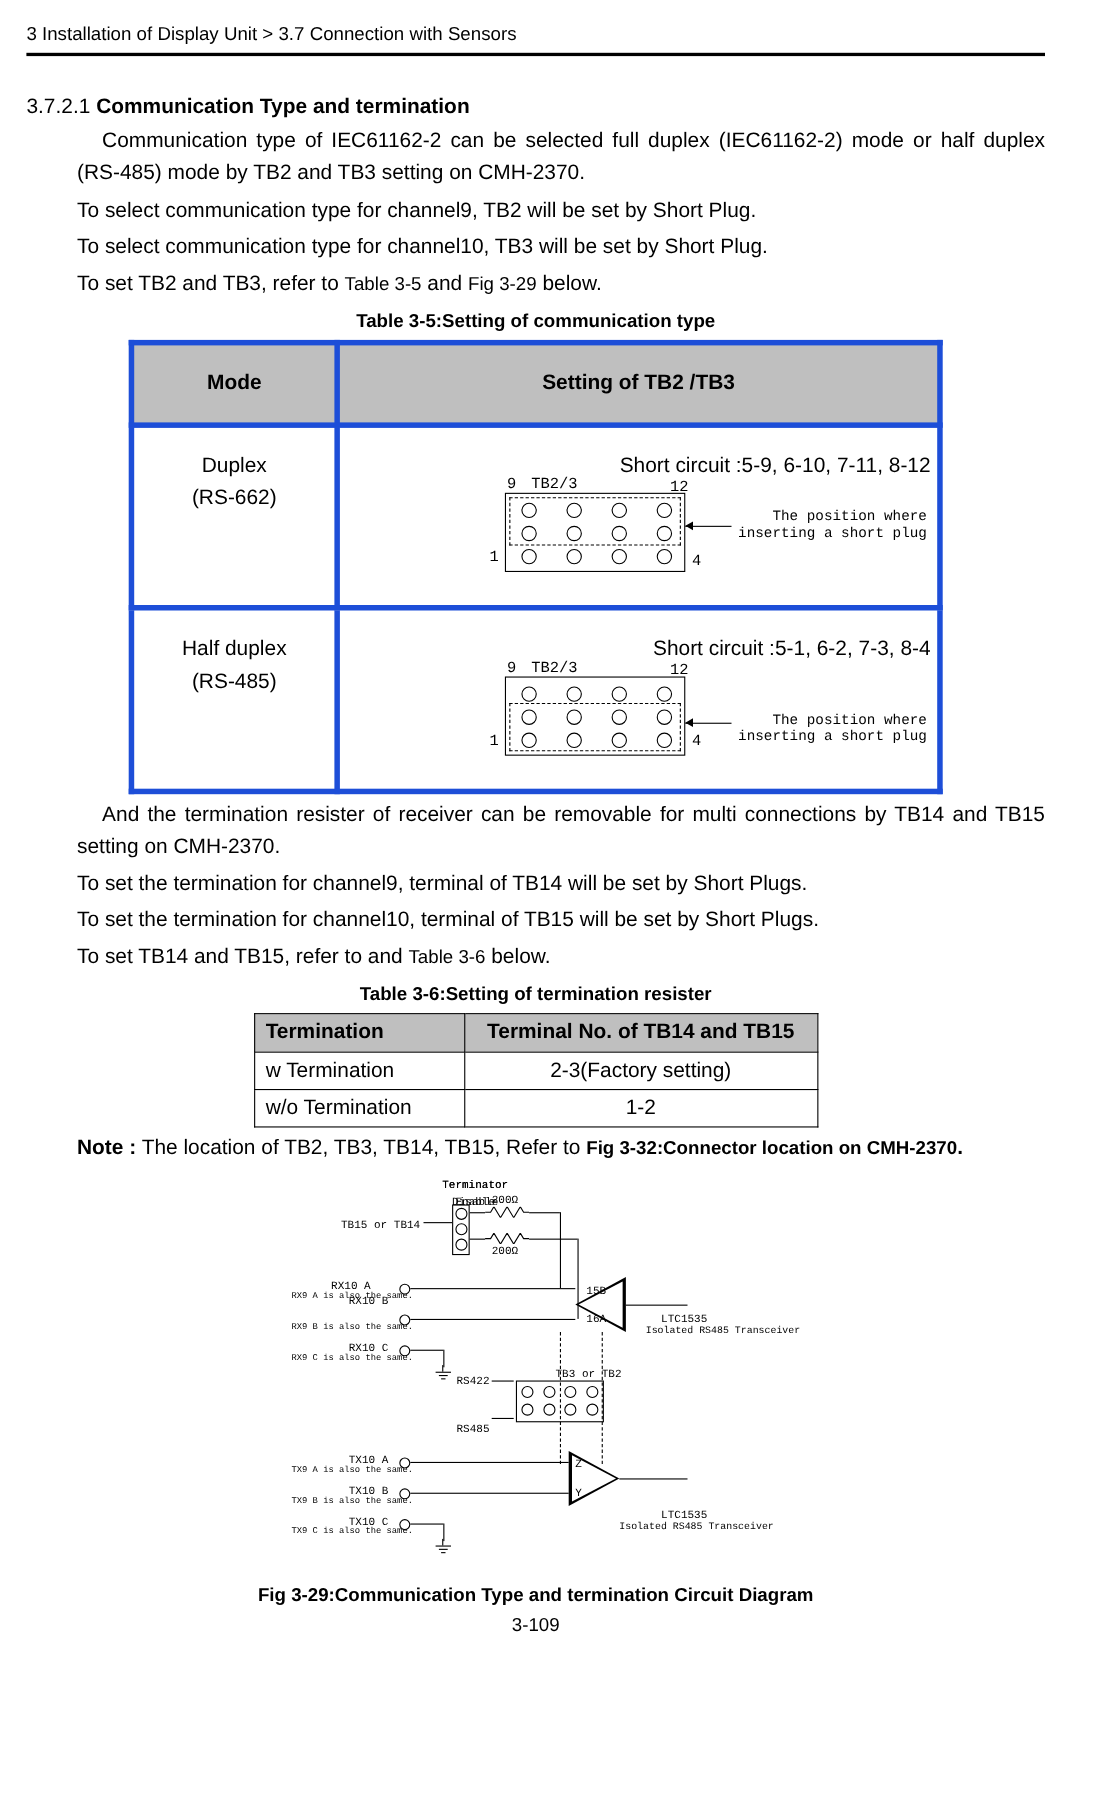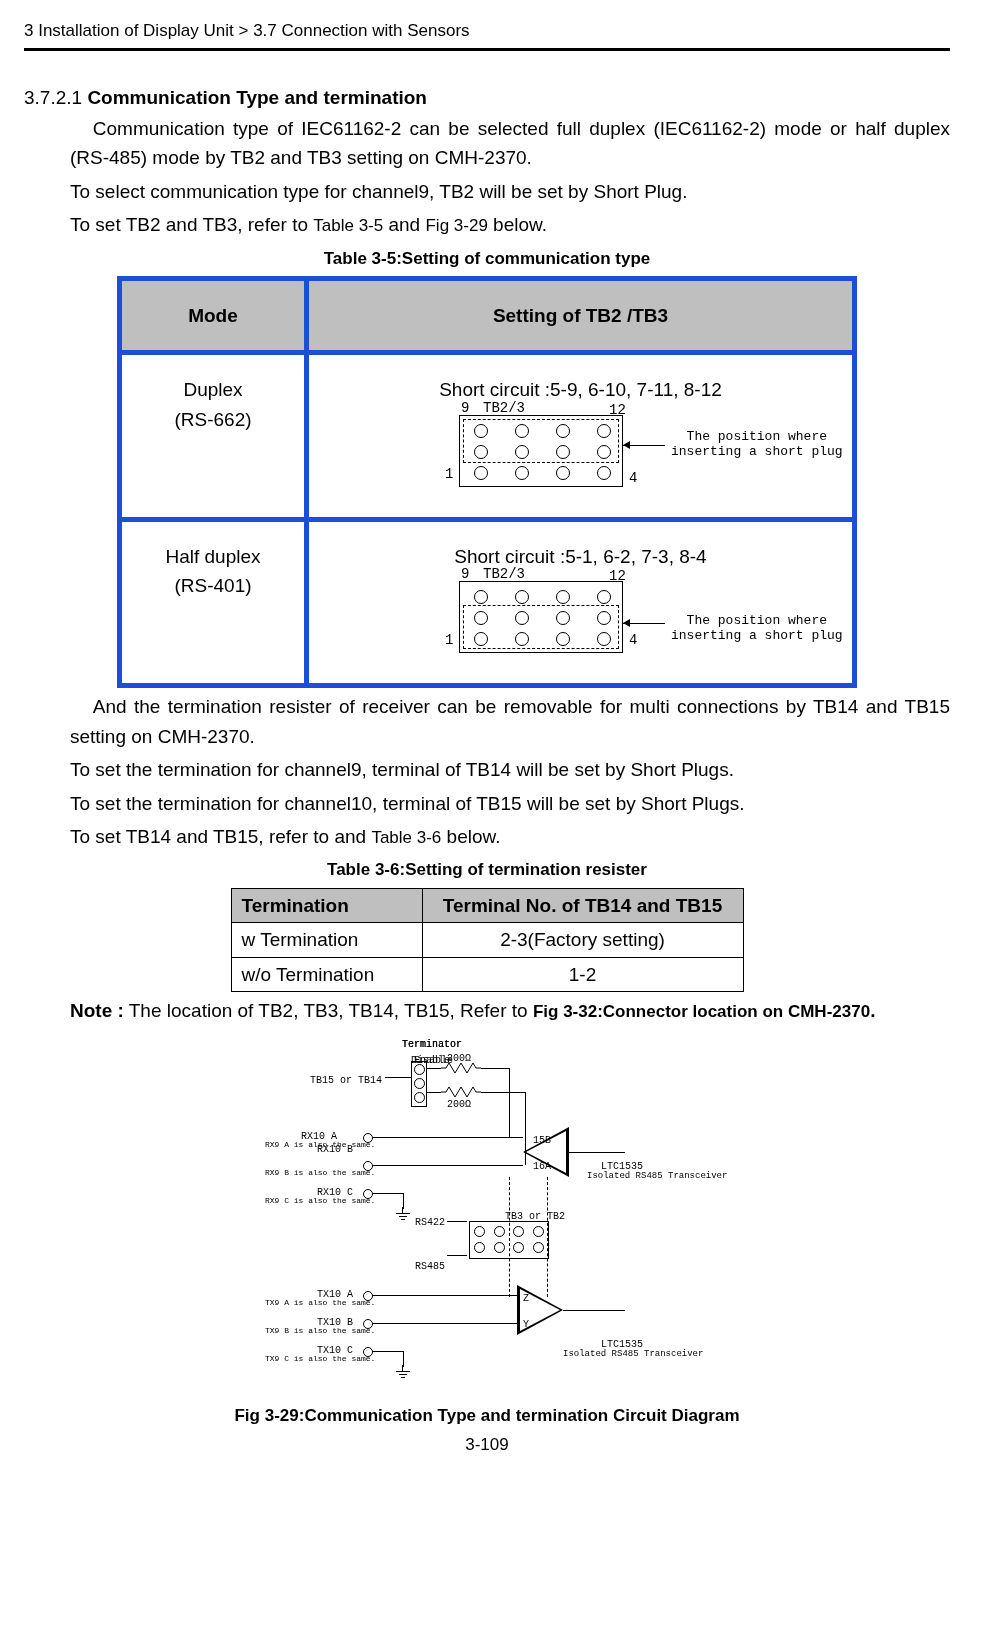--- a/index.html
+++ b/index.html
@@ -36,21 +36,21 @@
   }
   table.t35 th,table.t35 td{
     border:5px solid #1d4ed8;
     padding:20px 6px;
     vertical-align:top;
     font-size:19px;
   }
   table.t35 th{background:#bfbfbf;font-weight:bold;text-align:center;}
   table.t35 th.mode{width:170px;}
   table.t35 td.mode-cell{text-align:center;}
-  table.t35 td.diag-cell{text-align:center;}
+  table.t35 td.diag-cell{text-align:right;}
 
   .diag-wrap{position:relative;height:88px;margin-top:4px;}
   .diag-box{
     position:absolute;
     left:144px; top:6px;
     width:164px; height:72px;
     border:1px solid #000;
     box-sizing:border-box;
   }
   .dash-box{
@@ -165,20 +165,21 @@
 <div class="header-line">3 Installation of Display Unit &gt; 3.7 Connection with Sensors</div>
 <hr class="heavy">
 
 <p class="sect-title">
   <span class="num">3.7.2.1 </span><span class="bold">Communication Type and termination</span>
 </p>
 
 <div class="body-indent">
   <p class="first">Communication type of IEC61162-2 can be selected full duplex (IEC61162-2) mode or half duplex (RS-485) mode by TB2 and TB3 setting on CMH-2370.</p>
   <p>To select communication type for channel9, TB2 will be set by Short Plug.</p>
+  <p>To select communication type for channel10, TB3 will be set by Short Plug.</p>
   <p>
     <span>To set TB2 and TB3, refer to </span><span class="ref">Table 3-5</span><span> and </span><span class="ref">Fig 3-29</span><span> below.</span>
   </p>
 </div>
 
 <p class="caption">Table 3-5:Setting of communication type</p>
 <table class="t35">
   <tbody>
       <tr>
     <th class="mode">Mode</th>
@@ -223,21 +224,21 @@
         <div class="arrow-head-left" style="left:308px;top:32px"></div>
         <div class="note-txt" style="left:356px;top:20px"><span>The position where</span>
 <span>inserting a short plug</span></div>
       </div>
     </td>
   </tr>
 
   <tr>
     <td class="mode-cell">
       <span>Half duplex</span><br>
-      <span>(RS-401)</span>
+      <span>(RS-485)</span>
     </td>
     <td class="diag-cell">
       <span>Short circuit :5-1, 6-2, 7-3, 8-4</span>
       <div class="diag-wrap">
         <span class="lbl" style="left:146px;top:-8px">9</span>
         <span class="lbl" style="left:168px;top:-8px">TB2/3</span>
         <span class="lbl" style="left:294px;top:-6px">12</span>
         <span class="lbl" style="left:130px;top:58px">1</span>
         <span class="lbl" style="left:314px;top:58px">4</span>
         <div class="diag-box">

